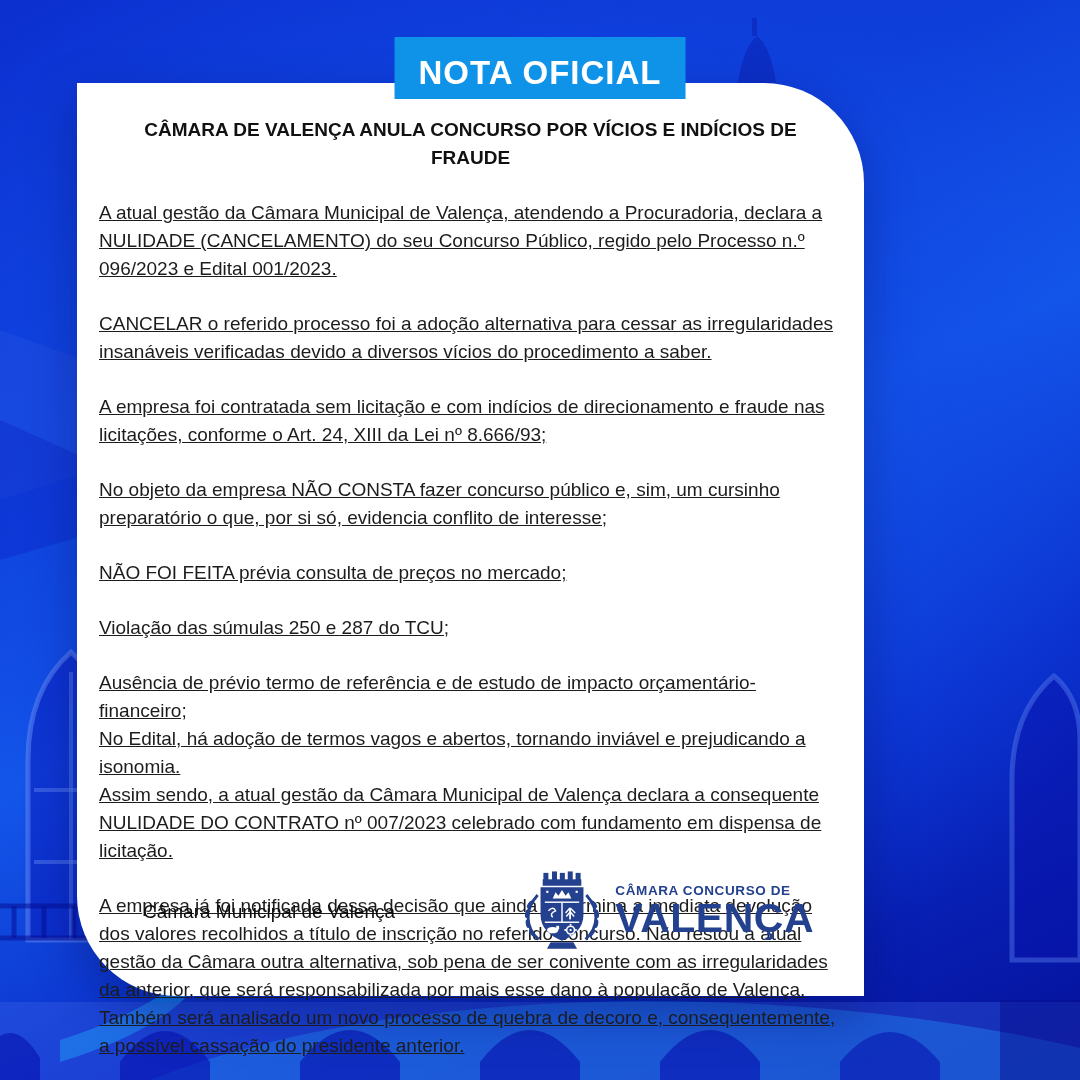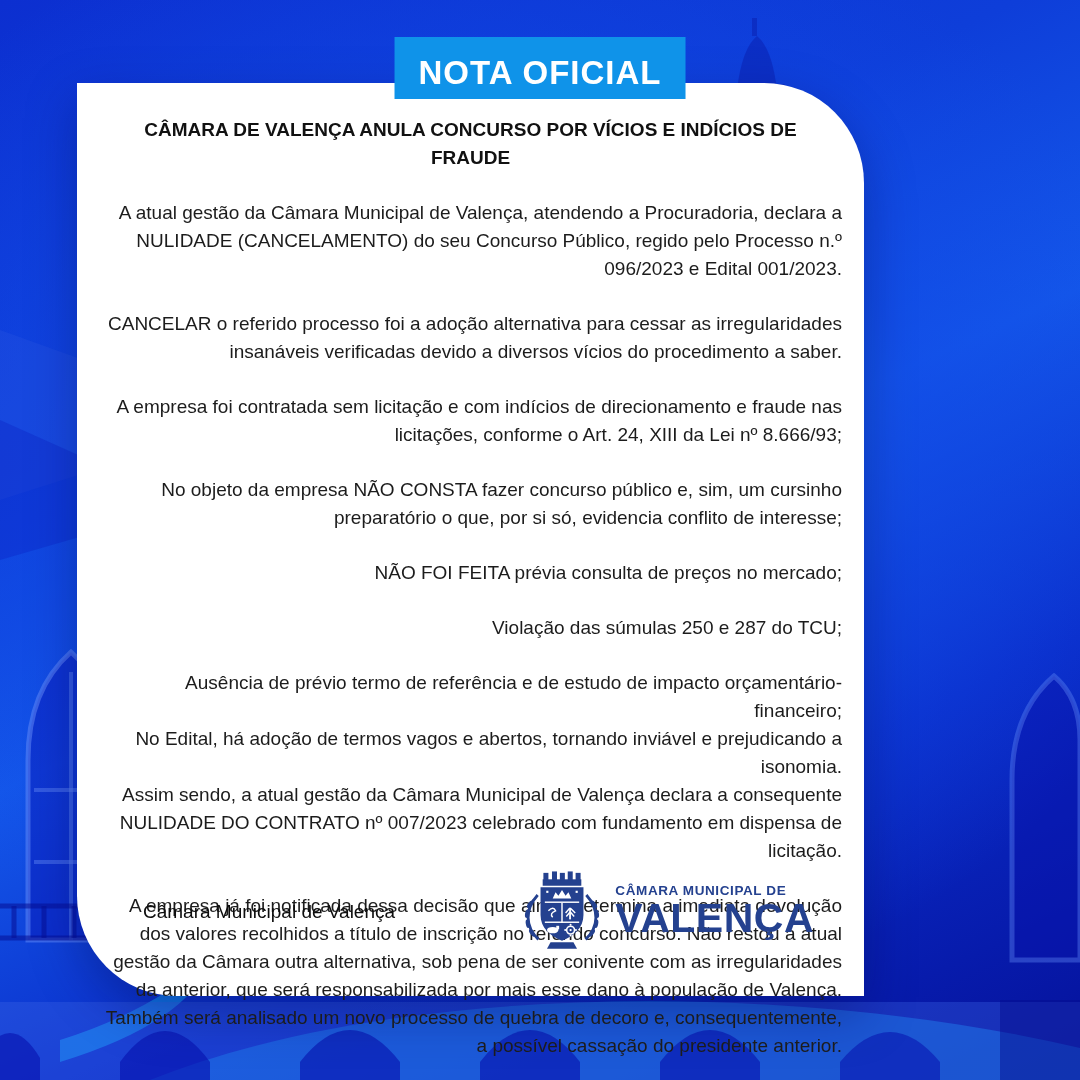--- a/index.html
+++ b/index.html
@@ -24,22 +24,23 @@
     color:#1c1c1c;
   }
   .card-content{padding:33px 22px 0;}
   h1.note-title{
     margin:0;padding:0 10px;
     font-size:19px;font-weight:700;text-align:center;line-height:28px;
     color:#111;
   }
   .para{
     max-width:886px;margin:27px auto 0;
-    font-size:19px;line-height:28px;text-align:right;
+    font-size:19px;line-height:28px;text-align:left;
     white-space:pre-line;
+    text-decoration:underline;
   }
   .footer{
     position:absolute;left:66px;right:50px;bottom:38px;
     display:flex;justify-content:space-between;align-items:center;
   }
   .signature{font-size:19px;font-weight:500;color:#0d0d0d;}
   .logo{display:flex;align-items:center;gap:10px;}
   .crest{width:86px;height:93px;flex:0 0 auto;}
   .logo-text{display:flex;flex-direction:column;justify-content:center;}
   .logo-small{
@@ -167,20 +168,20 @@
 
             <circle cx="72" cy="91" r="5.5" fill="none" stroke="#ffffff" stroke-width="2.2"></circle>
             <circle cx="72" cy="91" r="1.6"></circle>
             <circle cx="72" cy="83.5" r="1.4"></circle>
             <circle cx="72" cy="98.5" r="1.4"></circle>
             <circle cx="64.5" cy="91" r="1.4"></circle>
             <circle cx="79.5" cy="91" r="1.4"></circle>
           </g>
         </svg>
         <div class="logo-text">
-          <div class="logo-small">CÂMARA MUNICIPAL DE</div>
+          <div class="logo-small">CÂMARA CONCURSO DE</div>
           <div class="logo-big">VALENÇA</div>
         </div>
       </div>
     </div>
   </div>
 
 </div>
 
 </body></html>

